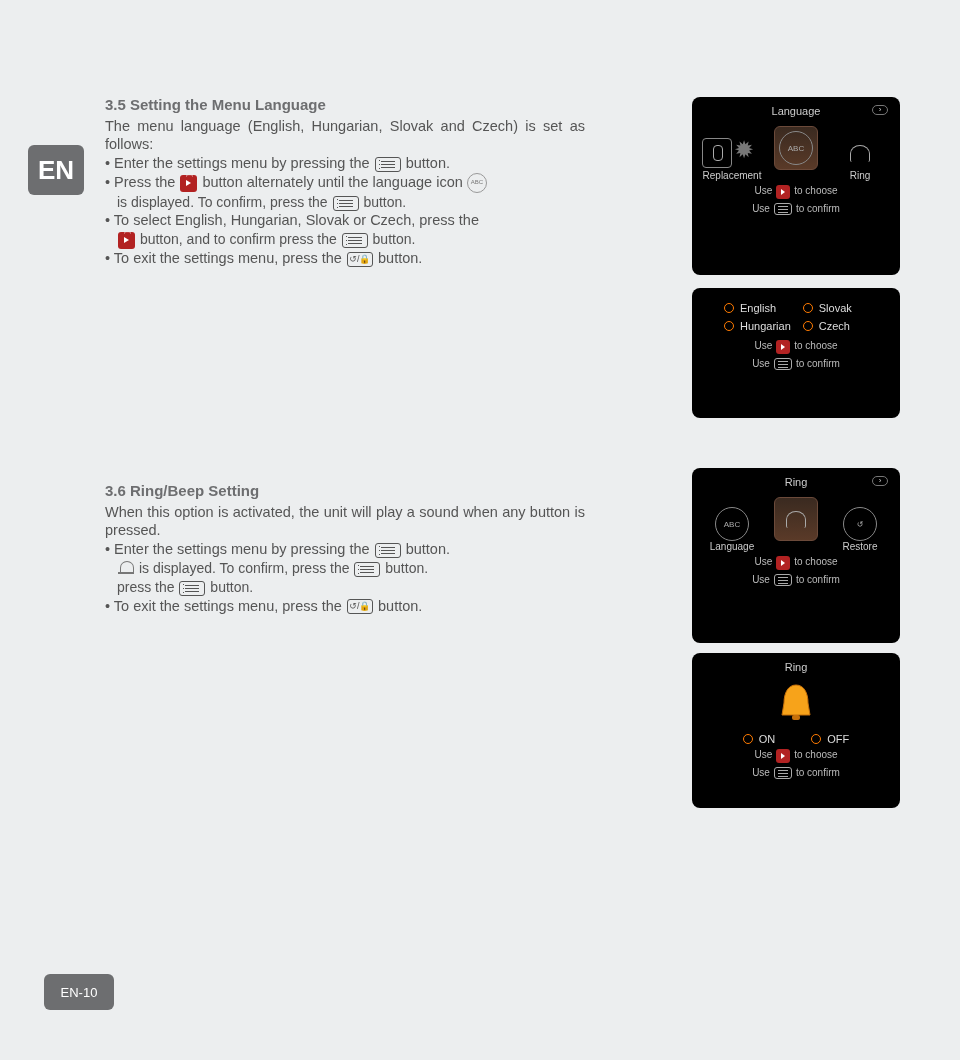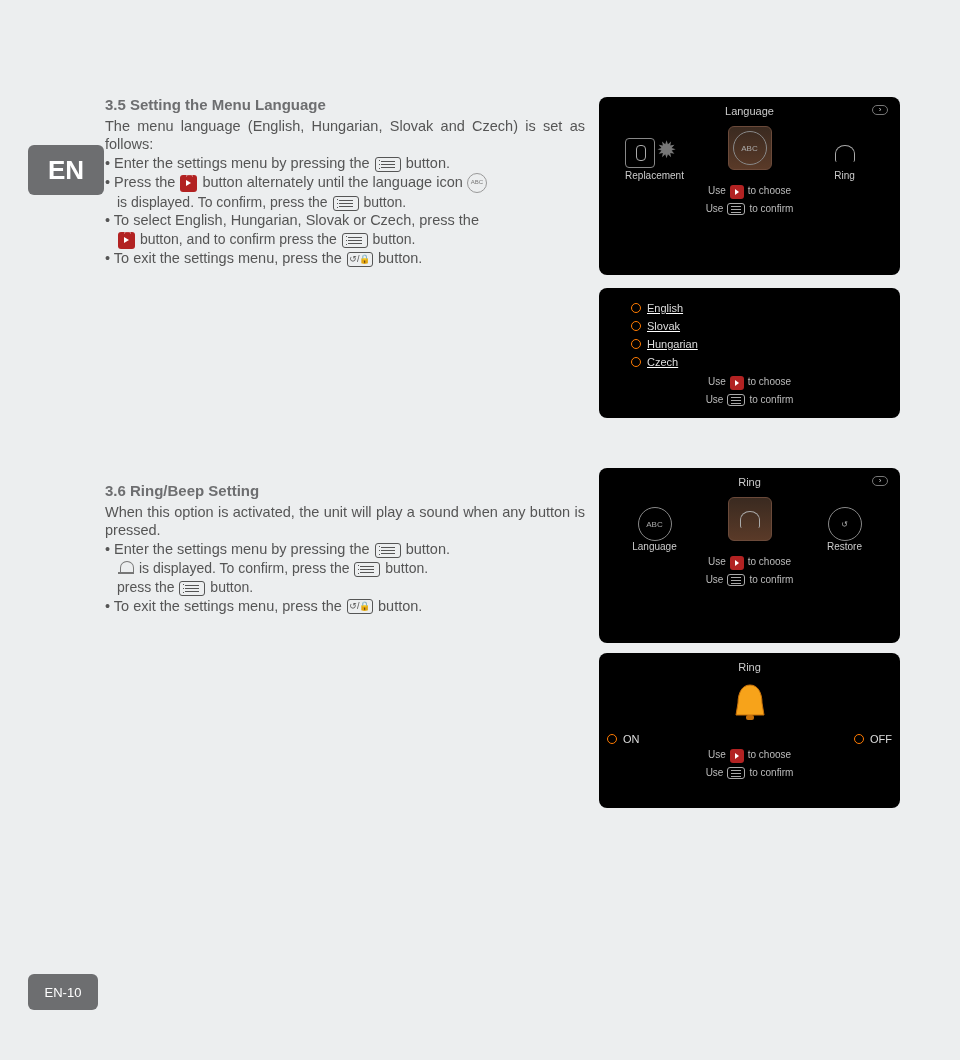--- a/index.html
+++ b/index.html
@@ -9,34 +9,34 @@
     background: #eceeef;
     font-family: Arial, Helvetica, sans-serif;
     position: relative;
     color: #555;
     font-size: 14px;
   }
   .lang-tab {
     position: absolute;
     left: 28px;
     top: 145px;
-    width: 76px;
+    width: 56px;
     height: 50px;
     background: #6d6e70;
     color: #fff;
     font-size: 26px;
     font-weight: bold;
     border-radius: 6px;
     display: flex;
     align-items: center;
     justify-content: center;
   }
   .page-tab {
     position: absolute;
-    left: 28px;
+    left: 44px;
     bottom: 50px;
     width: 70px;
     height: 36px;
     background: #6d6e70;
     color: #fff;
     font-size: 13px;
     border-radius: 6px;
     display: flex;
     align-items: center;
     justify-content: center;
@@ -129,21 +129,21 @@
     content:""; display:block;width:14px;height:1px;background:#555;box-shadow:0 3px 0 #555,0 -3px 0 #555;
   }
   .lines-icon { position:relative; }
   .lines-icon .dot{position:absolute;left:3px;top:2px;width:1px;height:11px;
     background:repeating-linear-gradient(#555 0 1px,transparent 1px 4px);}
 
   
   .device {
     position: absolute;
     right: 60px;
-    width: 301px;
+    width: 208px;
     background: #000;
     border-radius: 8px;
     color: #fff;
     font-size: 11px;
     padding: 8px 8px 18px 8px;
   }
   .d1 { top: 97px; height: 178px; }
   .d2 { top: 288px; height: 130px; }
   .d3 { top: 468px; height: 175px; }
   .d4 { top: 653px; height: 155px; }
@@ -161,26 +161,26 @@
   .bell-ico::before{content:"";display:block;width:18px;height:16px;border:1.5px solid #aaa;border-radius:50% 50% 2px 2px;border-bottom:none;}
   .repl-ico{display:inline-block;width:30px;height:30px;border:1.5px solid #888;border-radius:4px;position:relative;}
   .repl-ico::after{content:"";position:absolute;left:10px;top:6px;width:8px;height:14px;border:1.5px solid #aaa;border-radius:4px;}
   .sparkle{display:inline-block;width:30px;height:30px;position:relative;}
   .sparkle::before{content:"✹";font-size:24px;color:#777;position:absolute;left:2px;top:-2px;}
   .use-row{display:flex;justify-content:center;gap:4px;font-size:10px;color:#bbb;margin-top:4px;}
   .use-row .mini-play{width:14px;height:14px;background:#b22222;border-radius:3px;position:relative;}
   .use-row .mini-play::after{content:"";position:absolute;left:5px;top:4px;border-left:4px solid #fff;border-top:3px solid transparent;border-bottom:3px solid transparent;}
   .use-row .mini-menu{width:18px;height:12px;border:1px solid #aaa;border-radius:3px;position:relative;}
   .use-row .mini-menu::after{content:"";position:absolute;left:3px;top:2px;width:10px;height:1px;background:#aaa;box-shadow:0 3px 0 #aaa,0 6px 0 #aaa;}
-  .opt-grid{display:grid;grid-template-columns:1fr;gap:6px 20px;padding:6px 24px 4px 24px;text-decoration:underline;}
+  .opt-grid{display:grid;grid-template-columns:1fr 1fr;gap:6px 12px;padding:6px 24px 4px 24px;}
   .opt{display:flex;align-items:center;gap:6px;font-size:11px;color:#ddd;}
   .radio{width:10px;height:10px;border:1.5px solid #ff7b00;border-radius:50%;}
   .big-bell{width:48px;height:48px;margin:6px auto 4px auto;position:relative;}
   .big-bell svg{width:100%;height:100%;}
-  .onoff-row{display:flex;justify-content:space-between;gap:36px;margin:4px 0;}
+  .onoff-row{display:flex;justify-content:center;gap:36px;margin:4px 0;}
 </style>
 </head>
 <body>
 
 <div class="lang-tab">EN</div>
 <div class="page-tab">EN-10</div>
 
 <div class="section sec-35">
   <h2>3.5 Setting the Menu Language</h2>
   <p>The menu language (English, Hungarian, Slovak and Czech) is set as follows:</p>

